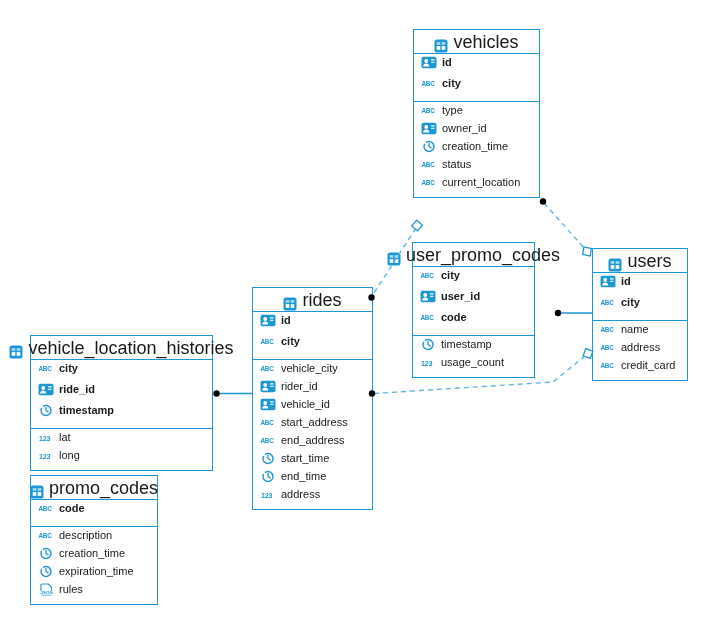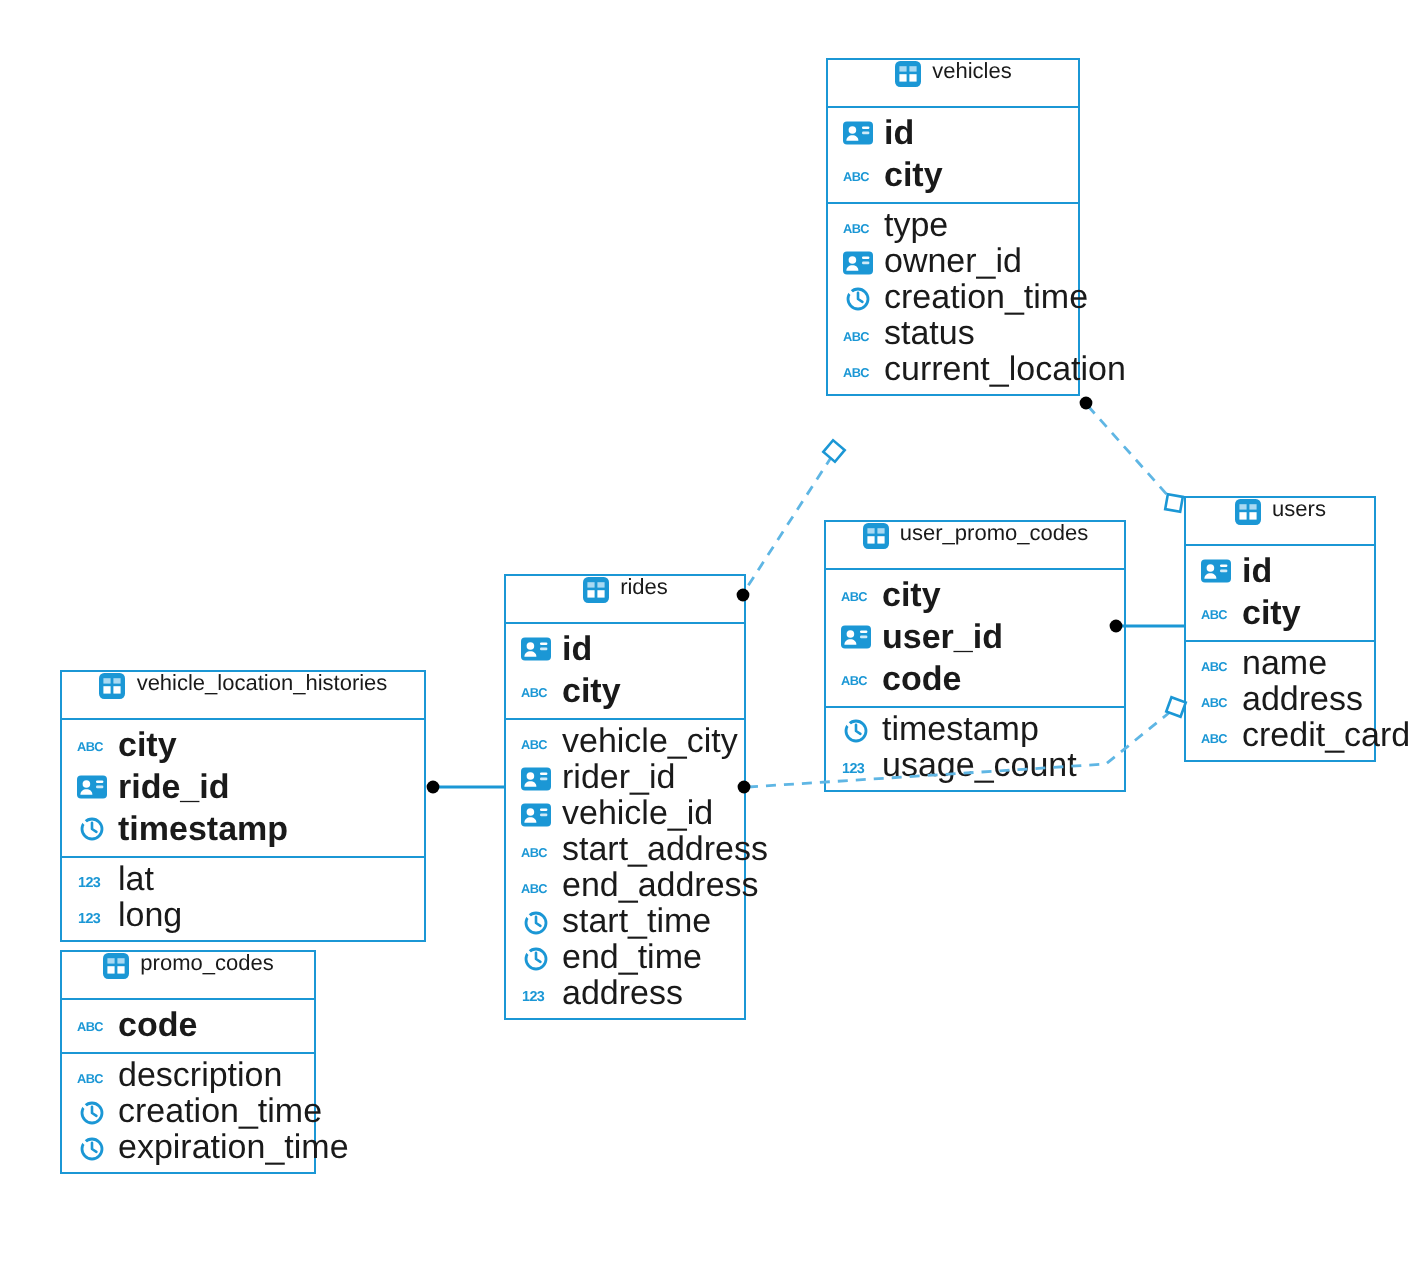--- a/index.html
+++ b/index.html
@@ -6,25 +6,25 @@
     --accent:#1b97d5;
     --dash:#5fb6e4;
     --text:#1a1a1a;
   }
   *{box-sizing:border-box;margin:0;padding:0}
   html,body{background:#ffffff}
   body{font-family:"Liberation Sans",sans-serif;color:var(--text)}
   .canvas{position:relative;width:705px;height:636px;background:#ffffff;overflow:hidden}
 
   .tbl{position:absolute;background:#ffffff;border:1.5px solid var(--accent)}
-  .thead{height:24px;display:flex;align-items:flex-start;justify-content:center;gap:5px;
-         border-bottom:1.5px solid var(--accent);font-size:11px;font-weight:400;white-space:nowrap;padding:0 6px}
+  .thead{height:24px;display:flex;align-items:flex-end;justify-content:center;gap:5px;
+         border-bottom:1.5px solid var(--accent);font-size:18px;font-weight:400;white-space:nowrap;padding:0 6px}
   .sec{padding:2px 0 3px}
   .sec.pk{border-bottom:1.5px solid var(--accent)}
-  .row{display:flex;align-items:center;gap:5px;height:18px;padding:0 7px;font-size:17px;white-space:nowrap}
+  .row{display:flex;gap:5px;height:18px;padding:0 7px;font-size:11px;white-space:nowrap}
   .sec.pk .row{height:21px;font-weight:700}
   .hi{width:14px;height:14px;flex:0 0 14px}
   .fi{width:16px;height:13px;flex:0 0 16px}
 
   .overlay{position:absolute;left:0;top:0;width:705px;height:636px;pointer-events:none}
   .ln-solid{stroke:var(--accent);stroke-width:1.5;fill:none}
   .ln-dash{stroke:var(--dash);stroke-width:1.4;fill:none;stroke-dasharray:5 4}
   .mk-dot{fill:#000000}
   .mk-diamond{fill:#ffffff;stroke:var(--accent);stroke-width:1.3}
 </style>
@@ -116,21 +116,21 @@
       </div>
       <div class="row">
         <svg class="fi">
             <use href="#i-abc"></use>
           </svg>
         <span>current_location</span>
       </div>
     </div>
   </div>
 
-  <div class="tbl" style="left:412px;top:260px;width:151px">
+  <div class="tbl" style="left:412px;top:242px;width:123px">
     <div class="thead">
       <svg class="hi">
           <use href="#i-table"></use>
         </svg>
       <span>user_promo_codes</span>
     </div>
     <div class="sec pk">
       <div class="row">
         <svg class="fi">
             <use href="#i-abc"></use>
@@ -351,20 +351,26 @@
         <svg class="fi">
             <use href="#i-clock"></use>
           </svg>
         <span>creation_time</span>
       </div>
       <div class="row">
         <svg class="fi">
             <use href="#i-clock"></use>
           </svg>
         <span>expiration_time</span>
+      </div>
+      <div class="row">
+        <svg class="fi">
+            <use href="#i-json"></use>
+          </svg>
+        <span>rules</span>
       </div>
     </div>
   </div>
 
   <svg class="overlay" viewBox="0 0 705 636">
 
     <g>
       <line class="ln-solid" x1="215" y1="393.5" x2="253" y2="393.5"></line>
       <circle class="mk-dot" cx="216.5" cy="393.5" r="3.2"></circle>
     </g>

